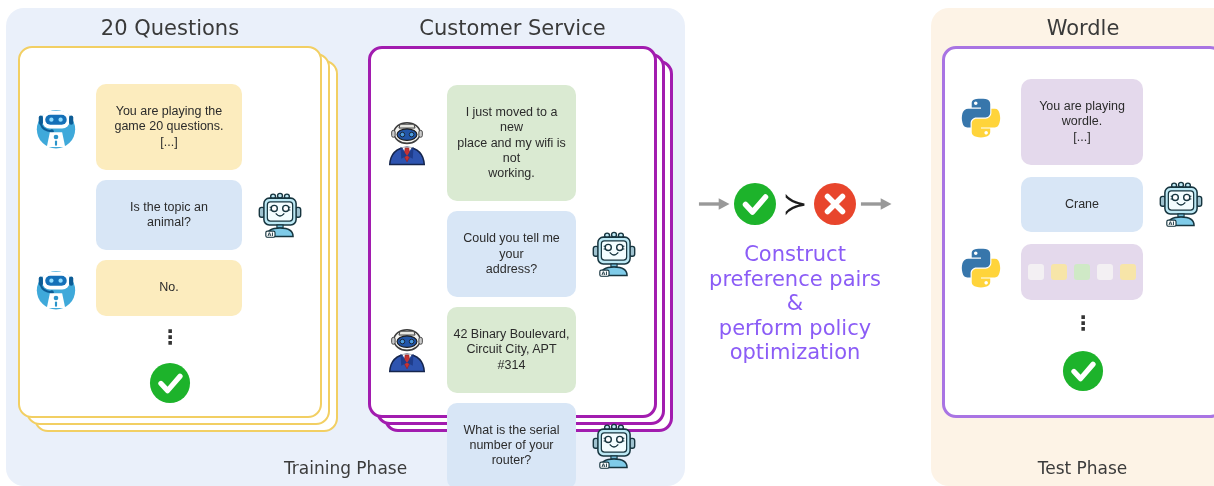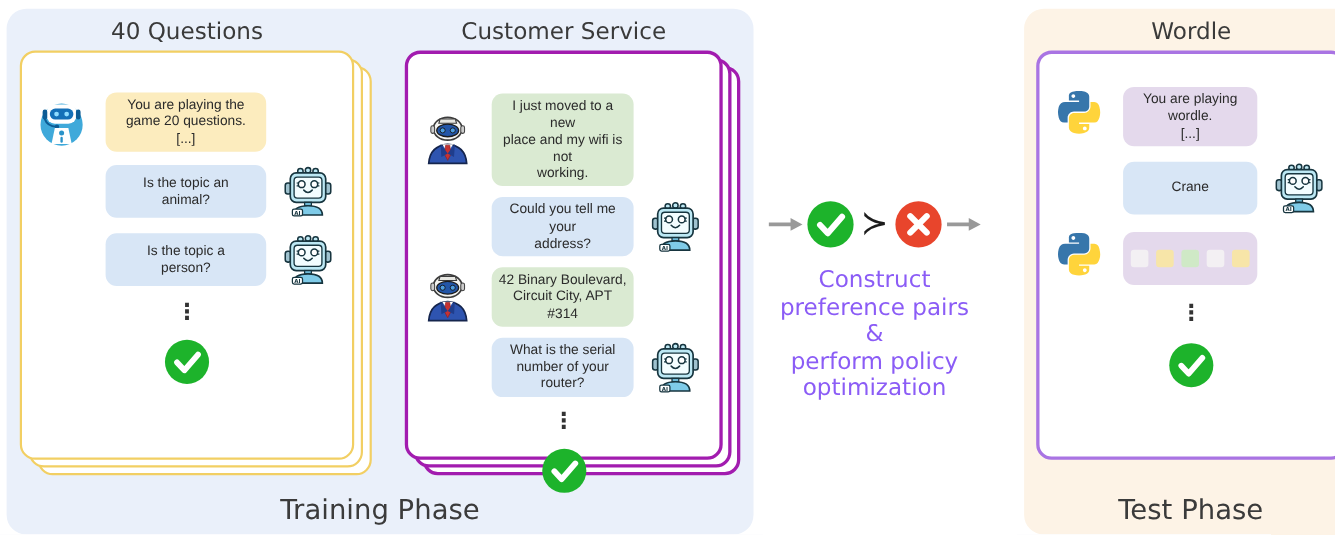--- a/index.html
+++ b/index.html
@@ -2,21 +2,21 @@
 <html><head>
 <meta charset="utf-8">
 <style>
   html,body{margin:0;padding:0;background:#fff;}
   .canvas{position:relative;width:1214px;height:486px;background:#ffffff;overflow:hidden;
           font-family:"DejaVu Sans",sans-serif;color:#3b3b3b;}
   .panel{position:absolute;border-radius:18px;}
   .panel-training{left:6px;top:8px;width:679px;height:478px;background:#eaf0fa;}
   .panel-test{left:931px;top:8px;width:303px;height:478px;background:#fdf3e6;}
   .phase-label{position:absolute;left:0;right:0;bottom:8px;text-align:center;
-               font-size:25px;color:#3b3b3b;}
+               font-size:17px;color:#3b3b3b;}
   .col{position:absolute;top:6px;}
   .col-20q{left:12px;width:304px;}
   .col-cs{left:362px;width:289px;}
   .col-wordle{left:11px;width:282px;}
   .col-title{text-align:center;font-size:21px;line-height:28px;margin-bottom:4px;color:#3a3a3a;}
   .card-stack{position:relative;height:372px;}
   .layer{position:absolute;inset:0;border-radius:14px;background:#fff;}
   .layer.l1{transform:translate(8px,7px);z-index:2;}
   .layer.l2{transform:translate(16px,14px);z-index:1;}
   .card{position:relative;z-index:3;height:100%;background:#fff;border-radius:14px;box-sizing:border-box;}
@@ -25,21 +25,21 @@
   .edge-purple{border:3.5px solid #a974e3;}
   .chat{display:flex;flex-direction:column;gap:10px;padding:36px 12px 0 12px;}
   .col-wordle .chat{padding-top:30px;gap:12px;}
   .msg{display:grid;grid-template-columns:50px 1fr 52px;column-gap:6px;align-items:center;}
   .avatar{width:48px;height:52px;display:flex;align-items:center;justify-content:center;}
   .avatar svg{width:46px;height:50px;}
   .avatar.py svg{width:50px;height:50px;}
   .bubble{margin:0 8px;border-radius:10px;min-height:48px;display:flex;align-items:center;
           justify-content:center;text-align:center;white-space:pre-line;
           font-family:"Liberation Sans",sans-serif;font-size:12.5px;line-height:1.22;
-          color:#2b2b2b;padding:4px 6px;box-sizing:border-box;}
+          color:#2b2b2b;padding:20px 6px;box-sizing:border-box;}
   .b-yellow{background:#fcecbe;}
   .b-blue{background:#d8e6f6;}
   .b-green{background:#daead2;}
   .b-lavender{background:#e4d9ec;}
   .squares{display:flex;gap:7px;}
   .sq{width:16px;height:16px;border-radius:3px;display:inline-block;}
   .dots{text-align:center;font-size:20px;font-weight:bold;line-height:22px;color:#333;margin-top:0px;}
   .outcome{display:flex;justify-content:center;margin-top:4px;}
   .outcome svg{width:42px;height:42px;}
   .middle{position:absolute;left:683px;top:0;width:224px;height:486px;}
@@ -117,21 +117,21 @@
       <path d="M22 1.8 L33.5 8 L22 14.2 z" fill="#999999"></path>
     </symbol>
   </defs>
 </svg>
 
 <div class="canvas">
 
   <div class="panel panel-training">
 
     <div class="col col-20q">
-      <div class="col-title">40 Questions</div>
+      <div class="col-title">20 Questions</div>
       <div class="card-stack">
         <div class="layer l1 edge-yellow"></div>
         <div class="layer l2 edge-yellow"></div>
         <div class="card edge-yellow">
           <div class="chat">
             <div class="msg">
               <span class="avatar">
                   <svg>
                     <use href="#sym-support-robot"></use>
                   </svg>
@@ -145,28 +145,27 @@
               <span class="avatar"></span>
               <div class="bubble b-blue">Is the topic an
 animal?</div>
               <span class="avatar">
                   <svg>
                     <use href="#sym-ai-robot"></use>
                   </svg>
                 </span>
             </div>
             <div class="msg">
-              <span class="avatar"></span>
-              <div class="bubble b-blue">Is the topic a
-person?</div>
-              <span class="avatar">
-                  <svg>
-                    <use href="#sym-ai-robot"></use>
-                  </svg>
-                </span>
+              <span class="avatar">
+                  <svg>
+                    <use href="#sym-support-robot"></use>
+                  </svg>
+                </span>
+              <div class="bubble b-yellow">No.</div>
+              <span class="avatar"></span>
             </div>
             <div class="dots">⋮</div>
             <div class="outcome">
                 <svg>
                   <use href="#sym-check"></use>
                 </svg>
               </div>
           </div>
         </div>
       </div>

